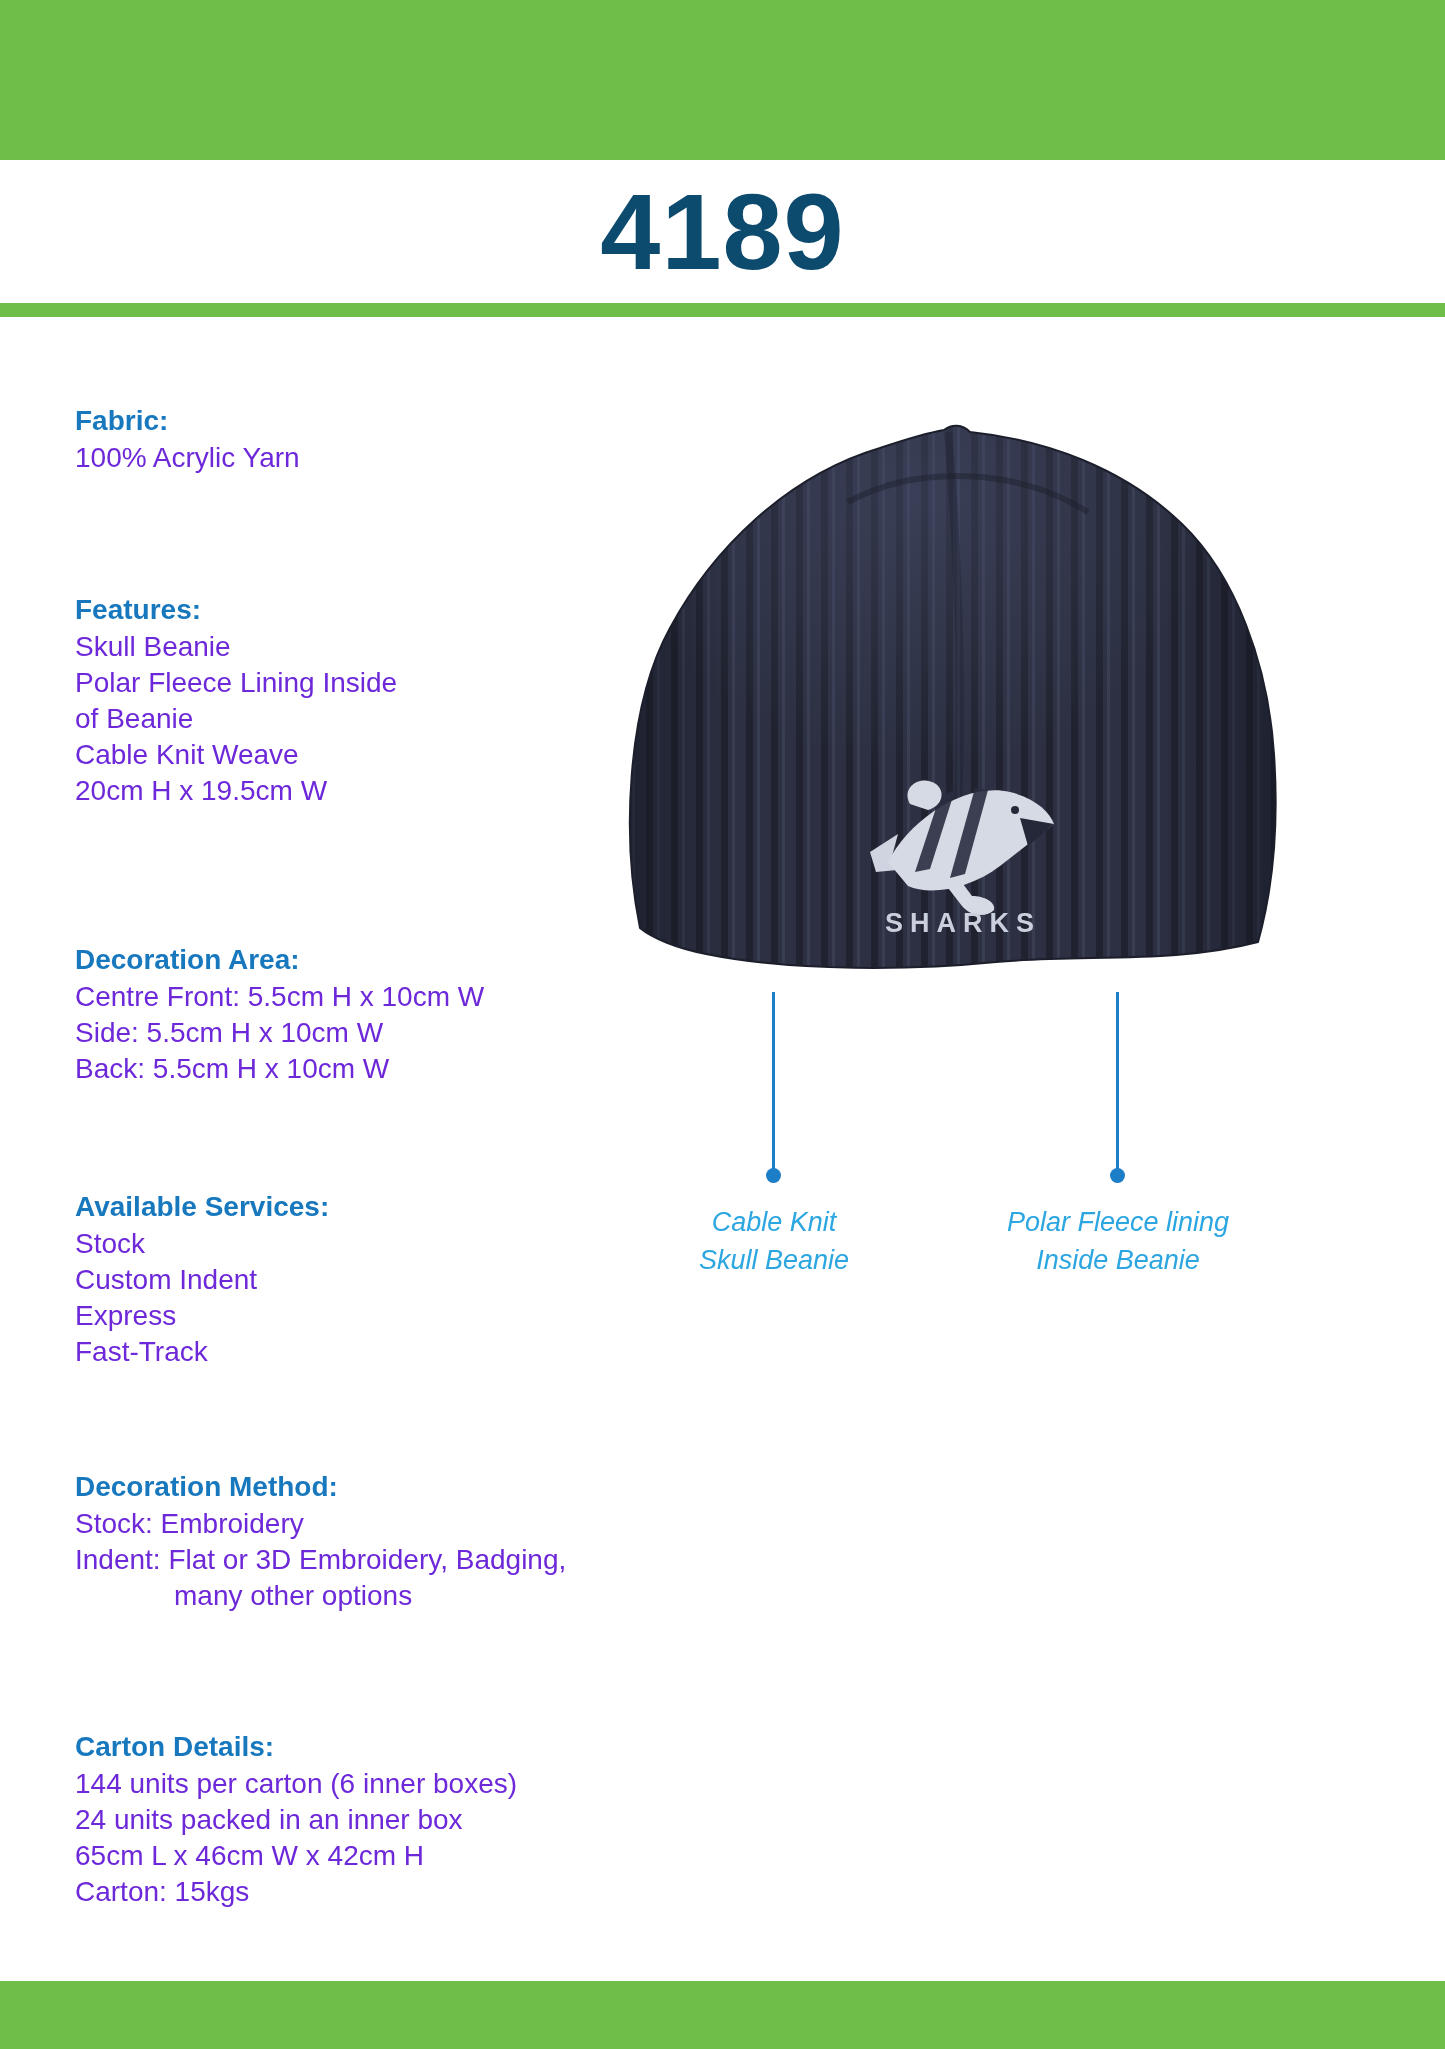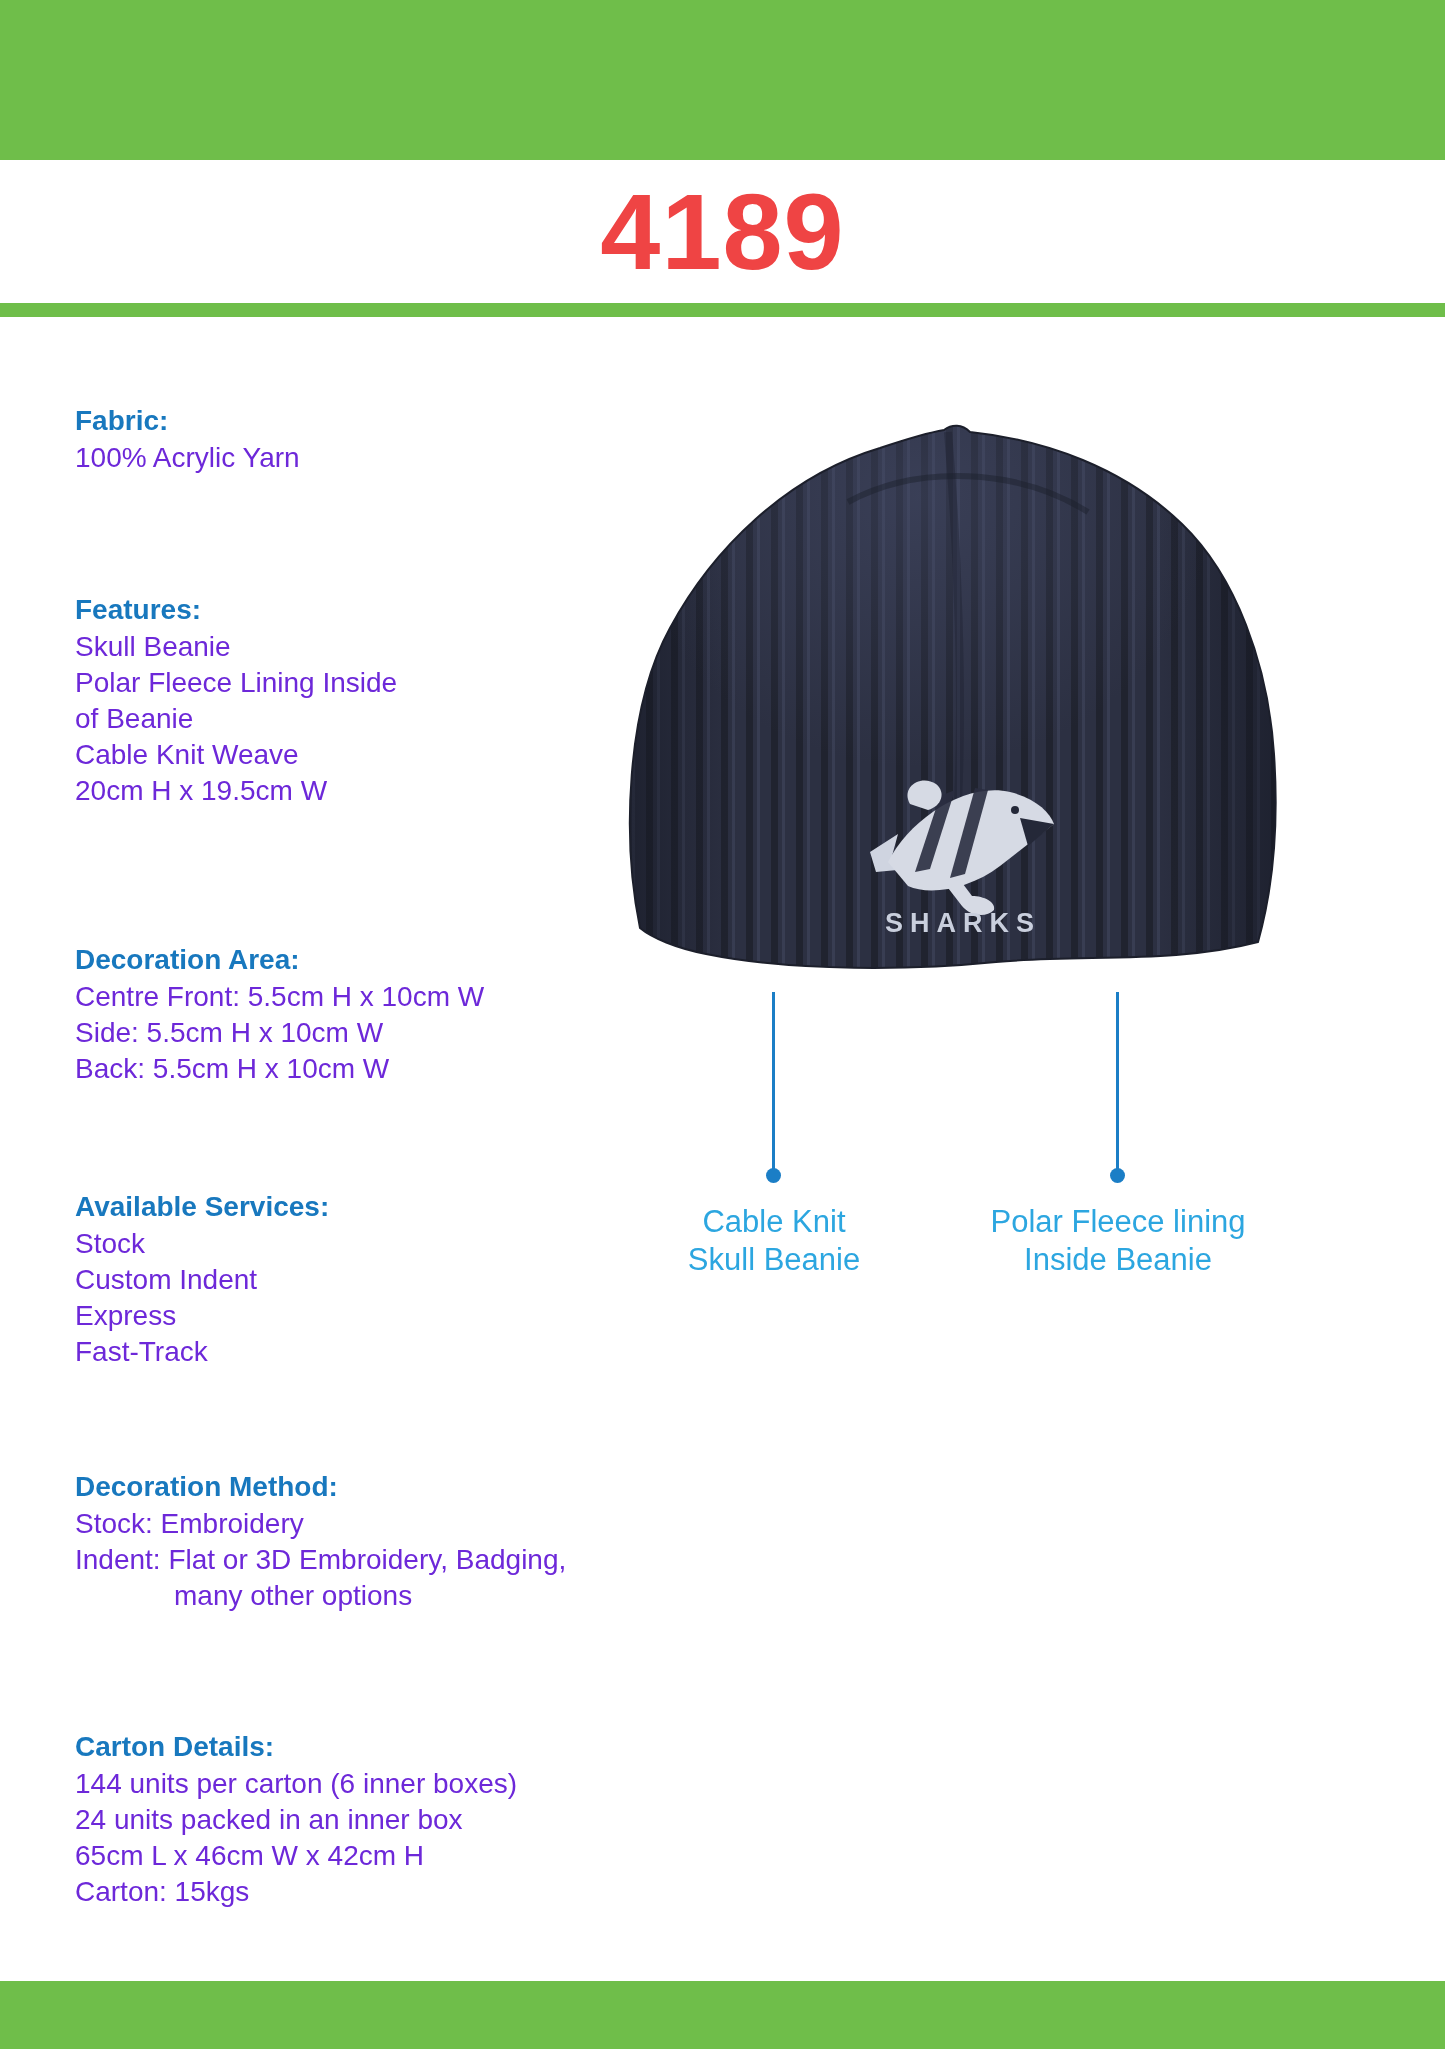--- a/index.html
+++ b/index.html
@@ -29,21 +29,21 @@
     background: #6fbe4a;
   }
 
   
   .title-band {
     position: absolute; left: 0; top: 160px;
     width: 1445px; height: 143px;
     display: flex; align-items: center; justify-content: center;
   }
   .product-code {
-    color: #ef4444;
+    color: #0c4a6e;
     font-size: 108px;
     font-weight: bold;
     letter-spacing: 1px;
     line-height: 1;
   }
 
   
   .spec {
     position: absolute;
     left: 75px;
@@ -94,23 +94,24 @@
     width: 15px; height: 15px;
     border-radius: 50%;
     background: #1b7ec6;
   }
   .callout-dot-left  { left: 766px; }
   .callout-dot-right { left: 1110px; }
   .callout-label {
     position: absolute;
     top: 1203px;
     color: #2ca6e0;
-    font-size: 31px;
+    font-size: 27px;
     line-height: 38px;
     text-align: center;
+    font-style: italic;
   }
   .callout-label-left  { left: 624px; width: 300px; }
   .callout-label-right { left: 958px; width: 320px; }
 </style>
 </head>
 <body>
 
 <div class="page">
 
   <div class="top-banner"></div>

